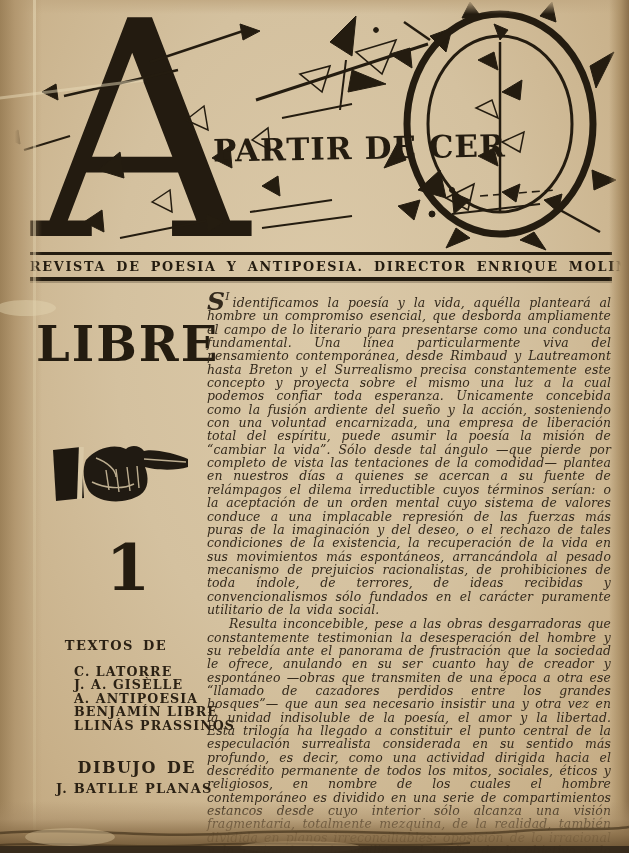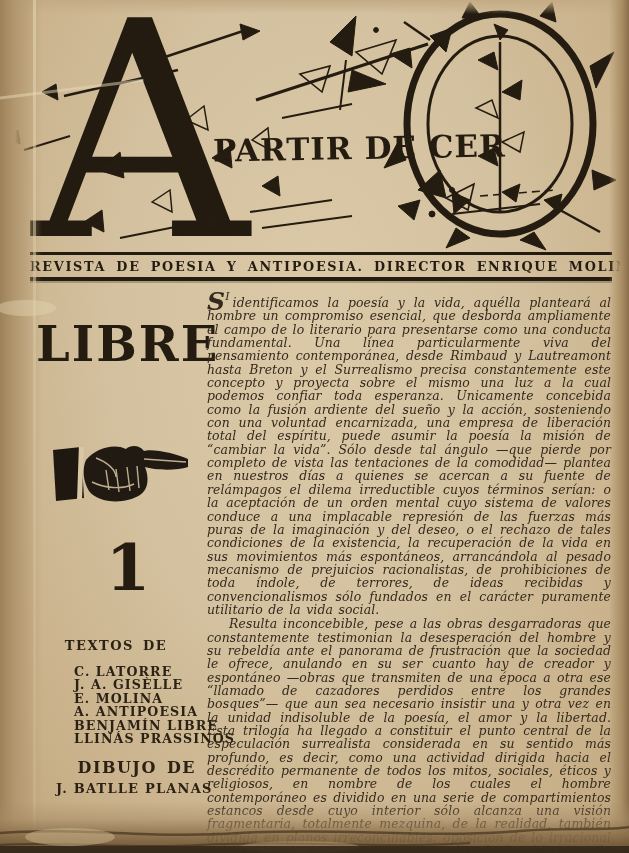--- a/index.html
+++ b/index.html
@@ -178,21 +178,20 @@
       <path d="M42,46 C54,52 72,54 84,48"></path>
     </g>
   </svg>
 
   <div class="issue-number">1</div>
 
   <div class="textos-label">TEXTOS DE</div>
   <ul class="authors">
     <li>C. LATORRE</li>
     <li>J. A. GISÈLLE</li>
-    <li>E. MOLINA</li>
     <li>A. ANTIPOESIA</li>
     <li>BENJAMÍN LIBRE</li>
     <li>LLINÁS PRASSINOS</li>
   </ul>
   <div class="dibujo-label">DIBUJO DE</div>
   <div class="artist">J. BATLLE PLANAS</div>
 
   <div class="editorial">
     <p class="para1"><span class="lead-s">S</span><span class="lead-i">I</span><span>identificamos la poesía y la vida, aquélla planteará al hombre un compromiso esencial, que desborda ampliamente el campo de lo literario para presentarse como una conducta fundamental. Una línea particularmente viva del pensamiento contemporánea, desde Rimbaud y Lautreamont hasta Breton y el Surrealismo precisa constantemente este concepto y proyecta sobre el mismo una luz a la cual podemos confiar toda esperanza. Unicamente concebida como la fusión ardiente del sueño y la acción, sosteniendo con una voluntad encarnizada, una empresa de liberación total del espíritu, puede asumir la poesía la misión de “cambiar la vida”. Sólo desde tal ángulo —que pierde por completo de vista las tentaciones de la comodidad— plantea en nuestros días a quienes se acercan a su fuente de relámpagos el dilema irreductible cuyos términos serían: o la aceptación de un orden mental cuyo sistema de valores conduce a una implacable represión de las fuerzas más puras de la imaginación y del deseo, o el rechazo de tales condiciones de la existencia, la recuperación de la vida en sus movimientos más espontáneos, arrancándola al pesado mecanismo de prejuicios racionalistas, de prohibiciones de toda índole, de terrores, de ideas recibidas y convencionalismos sólo fundados en el carácter puramente utilitario de la vida social.</span></p>
     <p class="para2">Resulta inconcebible, pese a las obras desgarradoras que constantemente testimonian la desesperación del hombre y su rebeldía ante el panorama de frustración que la sociedad le ofrece, anulando en su ser cuanto hay de creador y espontáneo —obras que transmiten de una época a otra ese “llamado de cazadores perdidos entre los grandes bosques”— que aun sea necesario insistir una y otra vez en la unidad indisoluble de la poesía, el amor y la libertad. Esta trilogía ha llegado a constituir el punto central de la especulación surrealista considerada en su sentido más profundo, es decir, como una actividad dirigida hacia el descrédito permanente de todos los mitos, sociales, éticos y religiosos, en nombre de los cuales el hombre contemporáneo es dividido en una serie de compartimientos estancos desde cuyo interior sólo alcanza una visión fragmentaria, totalmente mezquina, de la realidad, también dividida en planos irreconciliables: oposición de lo irracional y lo racional, de la vigilia y el sueño, de lo objetivo y lo subjetivo, del sueño y la acción, etc. Tales antinomias, frutos del racionalismo moderno y mantenidas por intereses del peor orden práctico, deben ser revisadas con la independencia necesaria para conducir de nuevo al hombre hacia la gran síntesis que le devuelva la unidad perdida.</p>

